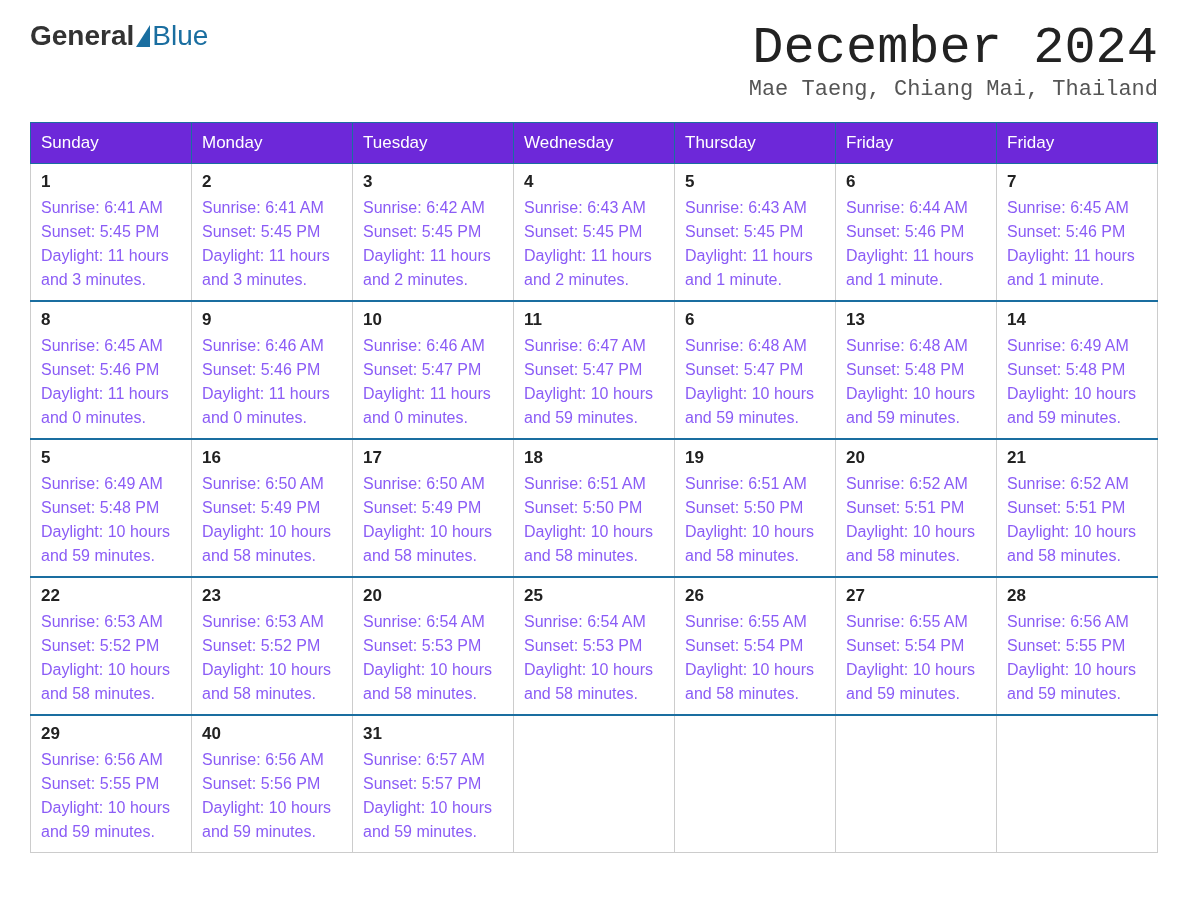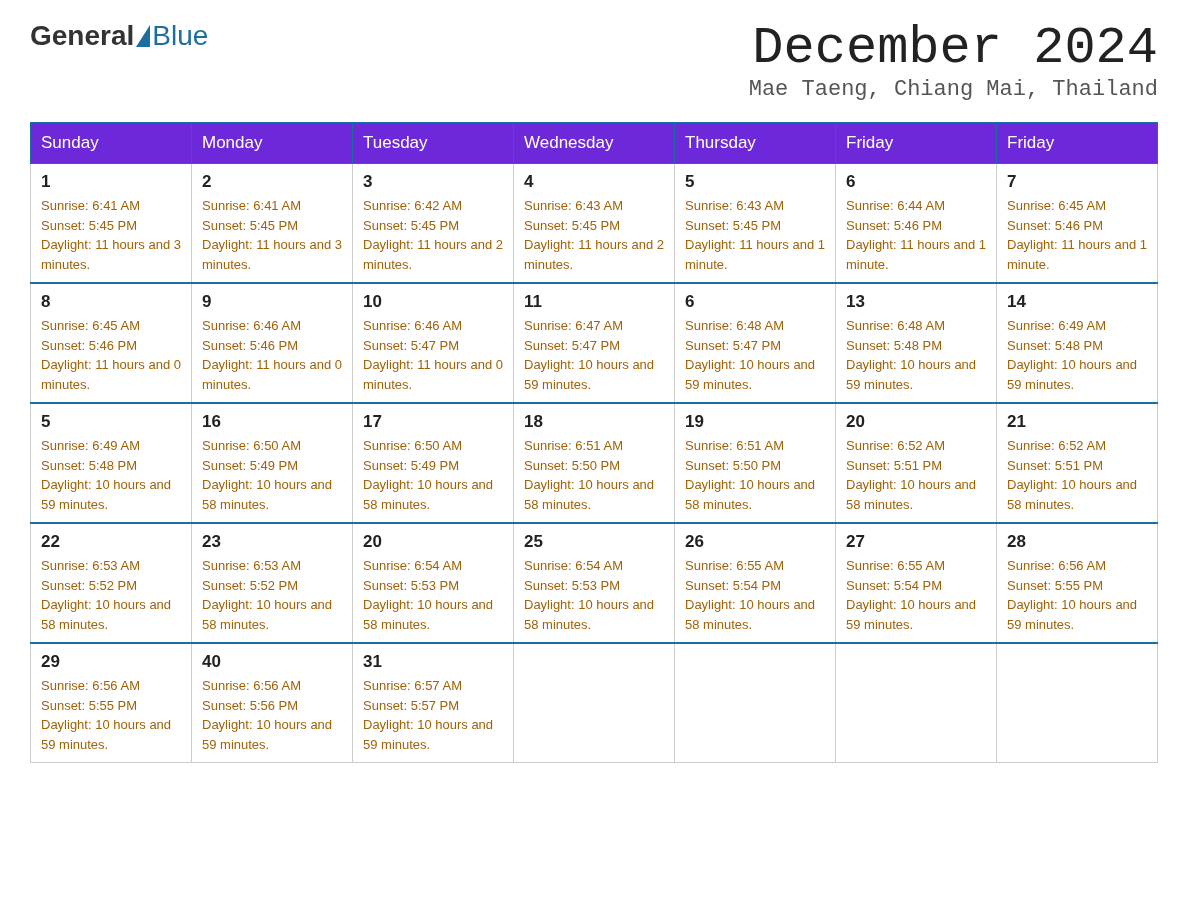--- a/index.html
+++ b/index.html
@@ -82,22 +82,22 @@
     .calendar tr:not(:last-child) td {
       border-bottom: 2px solid #1a6ea0;
     }
     .day-number {
       font-size: 17px;
       font-weight: bold;
       color: #222;
       margin-bottom: 4px;
     }
     .day-info {
-      font-size: 13px;
-      color: #a16207;
+      font-size: 16px;
+      color: #8b5cf6;
       line-height: 1.5;
     }
     .empty-cell {
       background: #fff;
     }
   </style>
 </head>
 <body>
 
 <div class="header">

